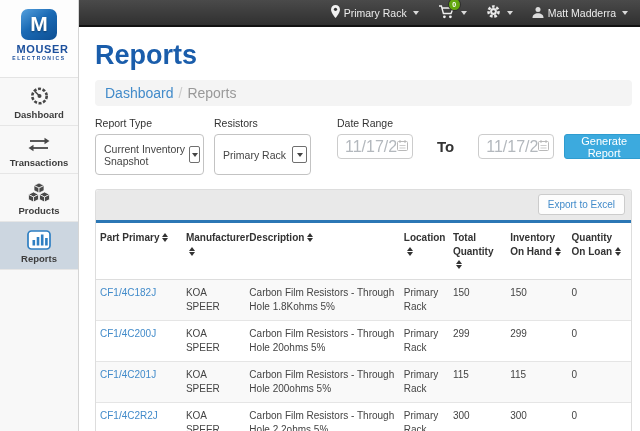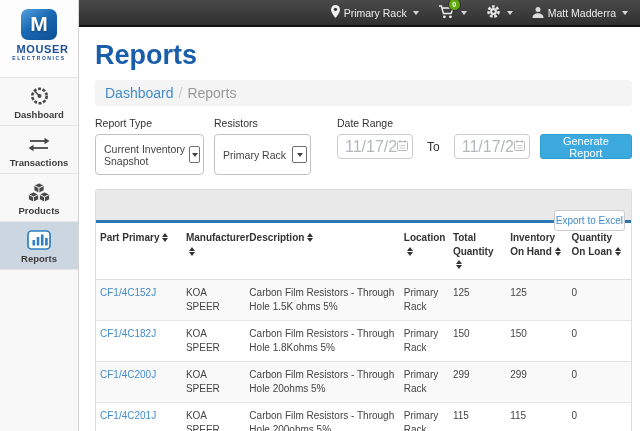--- a/index.html
+++ b/index.html
@@ -39,27 +39,27 @@
   .flabel { font-size:10.5px; font-weight:normal; color:#333; margin-bottom:5px; }
   .selectbox { height:41px; border:1px solid #c3c3c3; border-radius:4px; background:#fff; display:flex; align-items:center; justify-content:space-between; padding:0 3px 0 8px; font-size:10.5px; color:#444; cursor:pointer; }
   .sel-arrow { width:15px; height:17px; border:1px solid #6f6f6f; border-radius:2px; display:flex; align-items:center; justify-content:center; }
   .sel-arrow i { display:block; width:0; height:0; border-left:3.5px solid transparent; border-right:3.5px solid transparent; border-top:4.5px solid #444; }
   .sel-reporttype { width:109px; }
   .sel-locations { width:97px; margin-right:16px; }
   .fgroup + .fgroup { margin-left:10px; }
   .daterow { display:flex; align-items:center; }
   .dateinput { width:79px; height:25px; border:1px solid #ccc; border-radius:4px; background:#fff; color:#b3b8bd; font-size:10px; padding:0 4px 0 7px; display:flex; align-items:center; justify-content:space-between; }
   .dateinput input { border:none; outline:none; width:52px; font-size:16px; color:#b3b8bd; font-family:inherit; background:transparent; }
-  .to-label { font-size:12px; font-weight:normal; color:#333; margin:0 14px; }
+  .to-label { font-size:15px; font-weight:bold; color:#333; margin:0 24px; }
   .gen-btn { margin-left:10px; height:25px; padding:0 13px; background:#3caade; color:#fff; border:1px solid #2f9ccf; border-radius:3px; font-size:11px; font-family:inherit; cursor:pointer; }
 
   
   .panel { border:1px solid #ddd; border-bottom:none; border-radius:3px 3px 0 0; }
   .panel-head { height:30px; background:#e9e9e9; border-radius:3px 3px 0 0; position:relative; }
-  .export-btn { position:absolute; right:6px; top:4px; padding:4px 1px; background:#fdfdfd; border:1px solid #ccc; border-radius:3px; color:#428bca; font-size:10px; font-family:inherit; cursor:pointer;margin-top:16px; }
+  .export-btn { position:absolute; right:6px; top:4px; padding:4px 9px; background:#fdfdfd; border:1px solid #ccc; border-radius:3px; color:#428bca; font-size:10px; font-family:inherit; cursor:pointer; }
   .blue-line { height:3px; background:#2b77b5; }
   table.report { width:100%; border-collapse:collapse; font-size:10px; color:#444; table-layout:fixed; }
   table.report th { font-weight:bold; color:#333; text-align:left; vertical-align:top; padding:8px 4px 7px; border-bottom:1px solid #ddd; line-height:1.35; cursor:pointer; }
   table.report td { padding:6px 4px; vertical-align:top; line-height:1.4; border-bottom:1px solid #e5e5e5; }
   table.report tbody tr:nth-child(odd) { background:#f9f9f9; }
   a.part-link { color:#428bca; text-decoration:none; cursor:pointer; }
   .sort { display:inline-block; position:relative; width:7px; height:9px; margin-left:3px; vertical-align:-1px; }
   .sort::before { content:""; position:absolute; top:0; left:0; border-left:3.5px solid transparent; border-right:3.5px solid transparent; border-bottom:4px solid #333; }
   .sort::after { content:""; position:absolute; bottom:0; left:0; border-left:3.5px solid transparent; border-right:3.5px solid transparent; border-top:4px solid #333; }
 </style>
@@ -252,29 +252,20 @@
             <th><span>Part Primary</span><span class="sort"></span></th>
             <th><span>Manufacturer</span><span class="sort"></span></th>
             <th><span>Description</span><span class="sort"></span></th>
             <th><span>Location</span><span class="sort"></span></th>
             <th><span>Total Quantity</span><span class="sort"></span></th>
             <th><span>Inventory On Hand</span><span class="sort"></span></th>
             <th><span>Quantity On Loan</span><span class="sort"></span></th>
           </tr>
         </thead>
         <tbody>
-            <tr>
-    <td><a href="#" class="part-link">CF1/4C152J</a></td>
-    <td>KOA SPEER</td>
-    <td>Carbon Film Resistors - Through Hole 1.5K ohms 5%</td>
-    <td>Primary Rack</td>
-    <td>125</td>
-    <td>125</td>
-    <td>0</td>
-  </tr>
             <tr>
     <td><a href="#" class="part-link">CF1/4C182J</a></td>
     <td>KOA SPEER</td>
     <td>Carbon Film Resistors - Through Hole 1.8Kohms 5%</td>
     <td>Primary Rack</td>
     <td>150</td>
     <td>150</td>
     <td>0</td>
   </tr>
             <tr>

